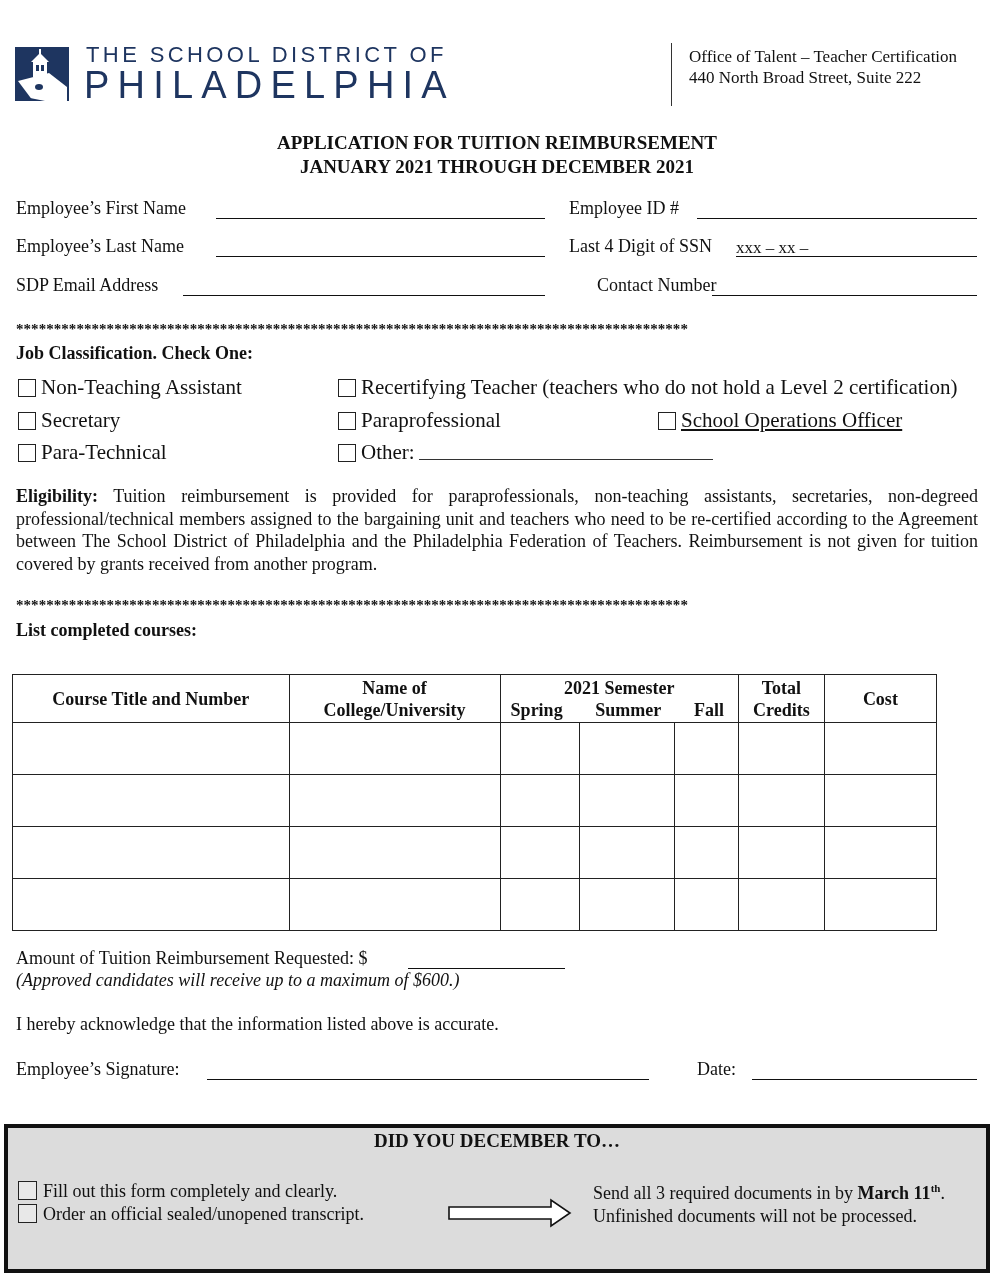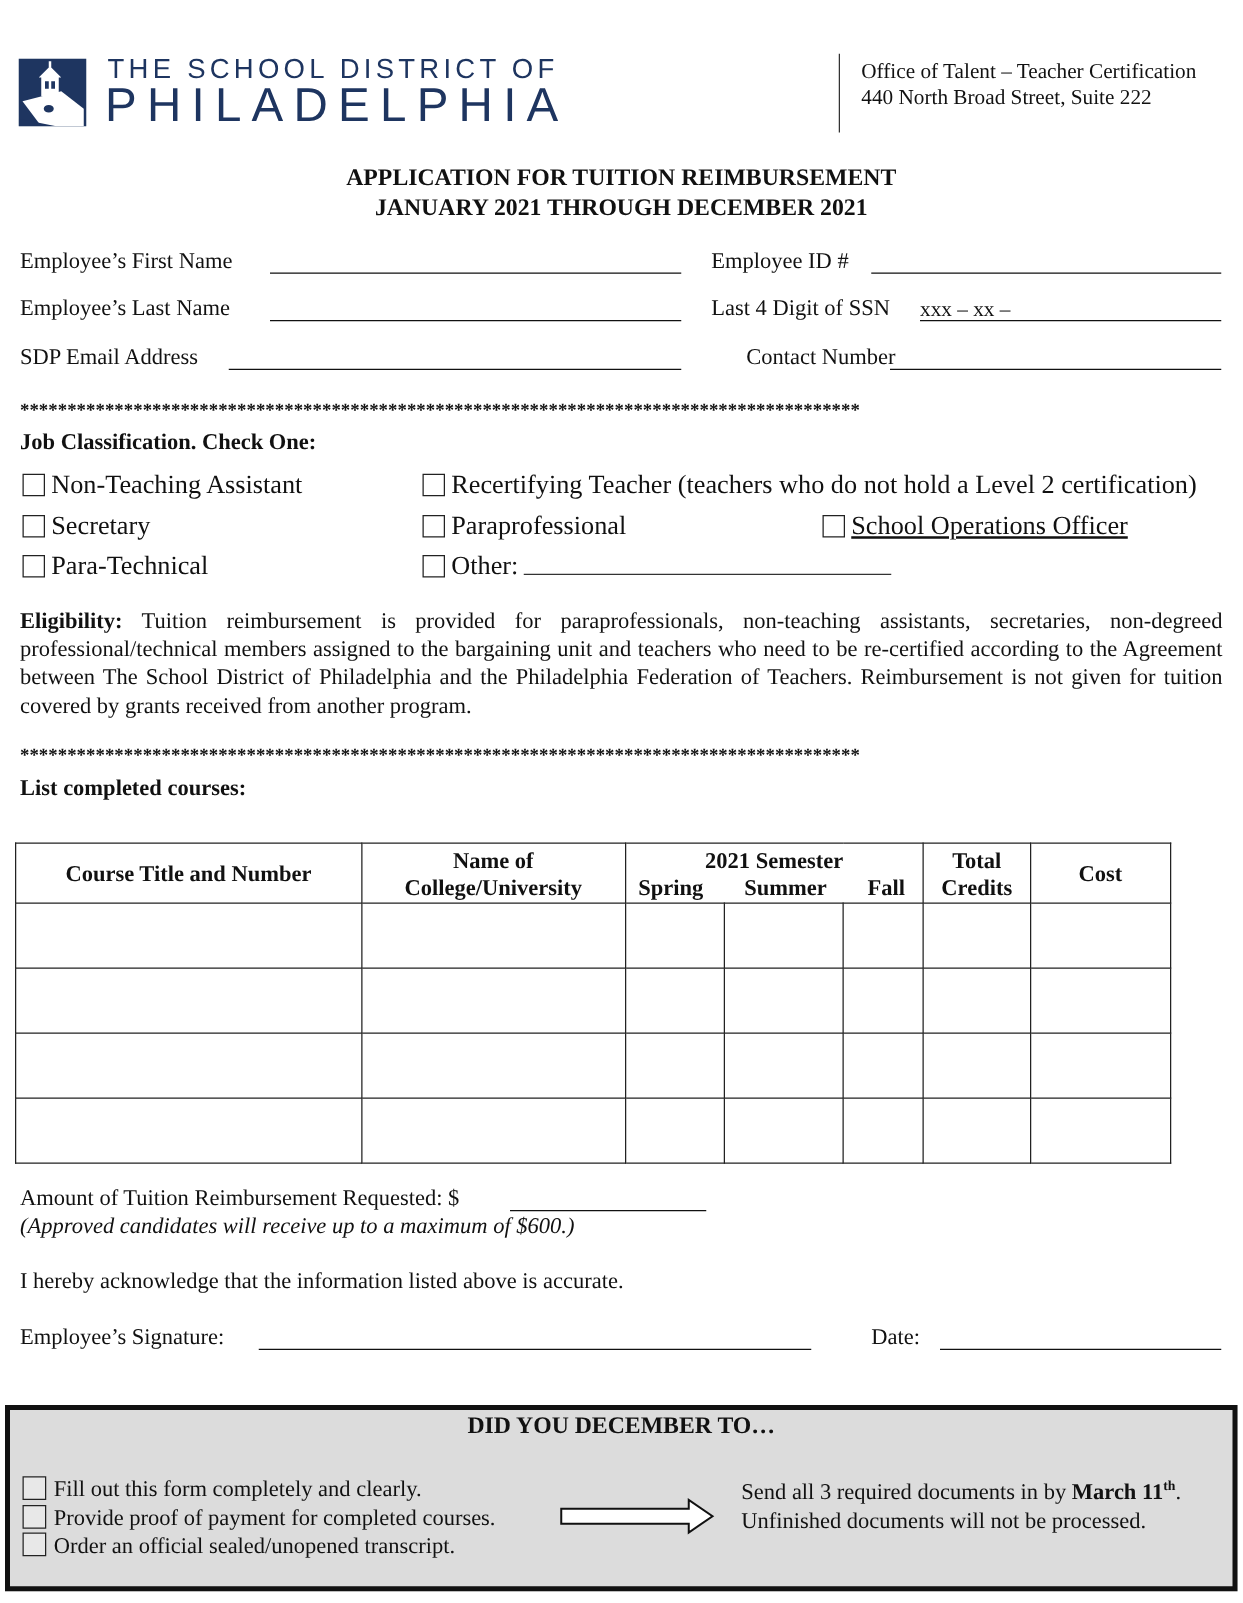--- a/index.html
+++ b/index.html
@@ -213,21 +213,20 @@
 
 <div class="abs lbl" style="left:16px; top:1059px;">Employee’s Signature:</div>
 <div class="abs uline" style="left:207px; top:1060px; width:442px;"></div>
 <div class="abs lbl" style="left:697px; top:1059px;">Date:</div>
 <div class="abs uline" style="left:752px; top:1060px; width:225px;"></div>
 
 <div class="abs remember"></div>
 <div class="abs rem-title">DID YOU DECEMBER TO…</div>
 <div class="abs rem-list">
   <div><span class="cb"></span><span>Fill out this form completely and clearly.</span></div>
-  <div><span class="cb"></span><span>Provide proof of payment for completed courses.</span></div>
   <div><span class="cb"></span><span>Order an official sealed/unopened transcript.</span></div>
 </div>
 <div class="abs arrow">
   <svg width="126" height="30" viewBox="0 0 126 30">
     <polygon points="2,9 104,9 104,2 123,15 104,28 104,21 2,21" fill="#ffffff" stroke="#111" stroke-width="1.6"></polygon>
   </svg>
 </div>
 <div class="abs send">
   <span>Send all 3 required documents in by </span><b>March 11</b><b><sup>th</sup></b><span>. Unfinished documents will not be processed.</span>
 </div>

